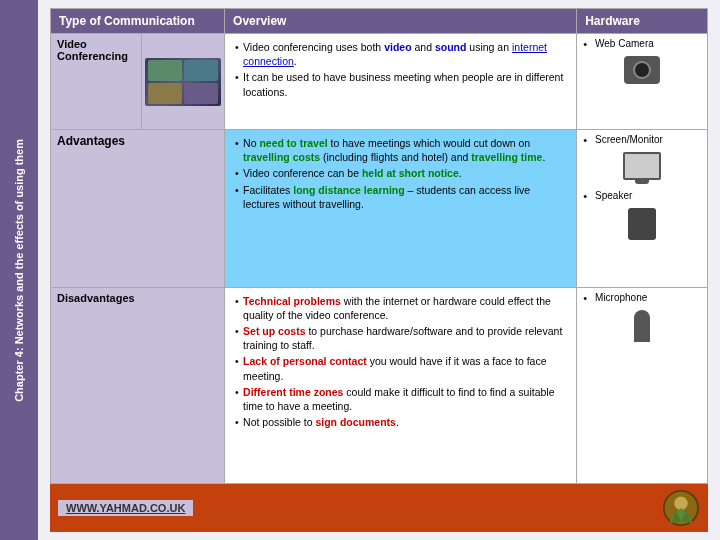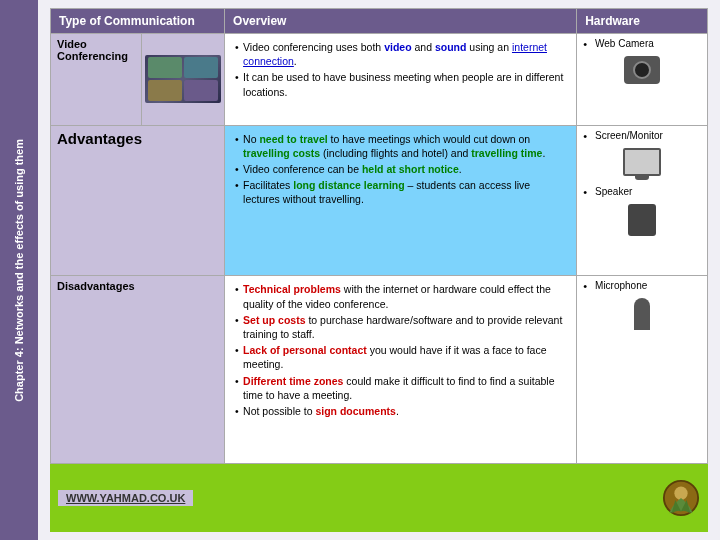--- a/index.html
+++ b/index.html
@@ -132,21 +132,21 @@
     }
     .row-vc .cell-hardware {
       background: #fff;
       vertical-align: top;
     }
 
     
     .row-adv .cell-type {
       background: #c8bfdb;
       font-weight: bold;
-      font-size: 15px;
+      font-size: 12px;
       color: #000;
       vertical-align: top;
     }
     .row-adv .cell-overview {
       background: #fff;
       font-size: 10.5px;
       vertical-align: top;
     }
     .row-adv .cell-hardware {
       background: #fff;
@@ -269,22 +269,22 @@
       border-radius: 8px 8px 0 0;
       margin: 2px 4px;
       position: relative;
     }
 
     
     .footer {
       display: flex;
       align-items: center;
       justify-content: space-between;
-      padding: 15px 8px;
-      background: #84cc16;
+      padding: 5px 8px;
+      background: #c2410c;
       gap: 42px;
     }
     .footer-url {
       font-size: 11px;
       font-weight: bold;
       color: #333;
       text-decoration: underline;
       background: #c8bfdb;
       padding: 2px 8px;
     }

